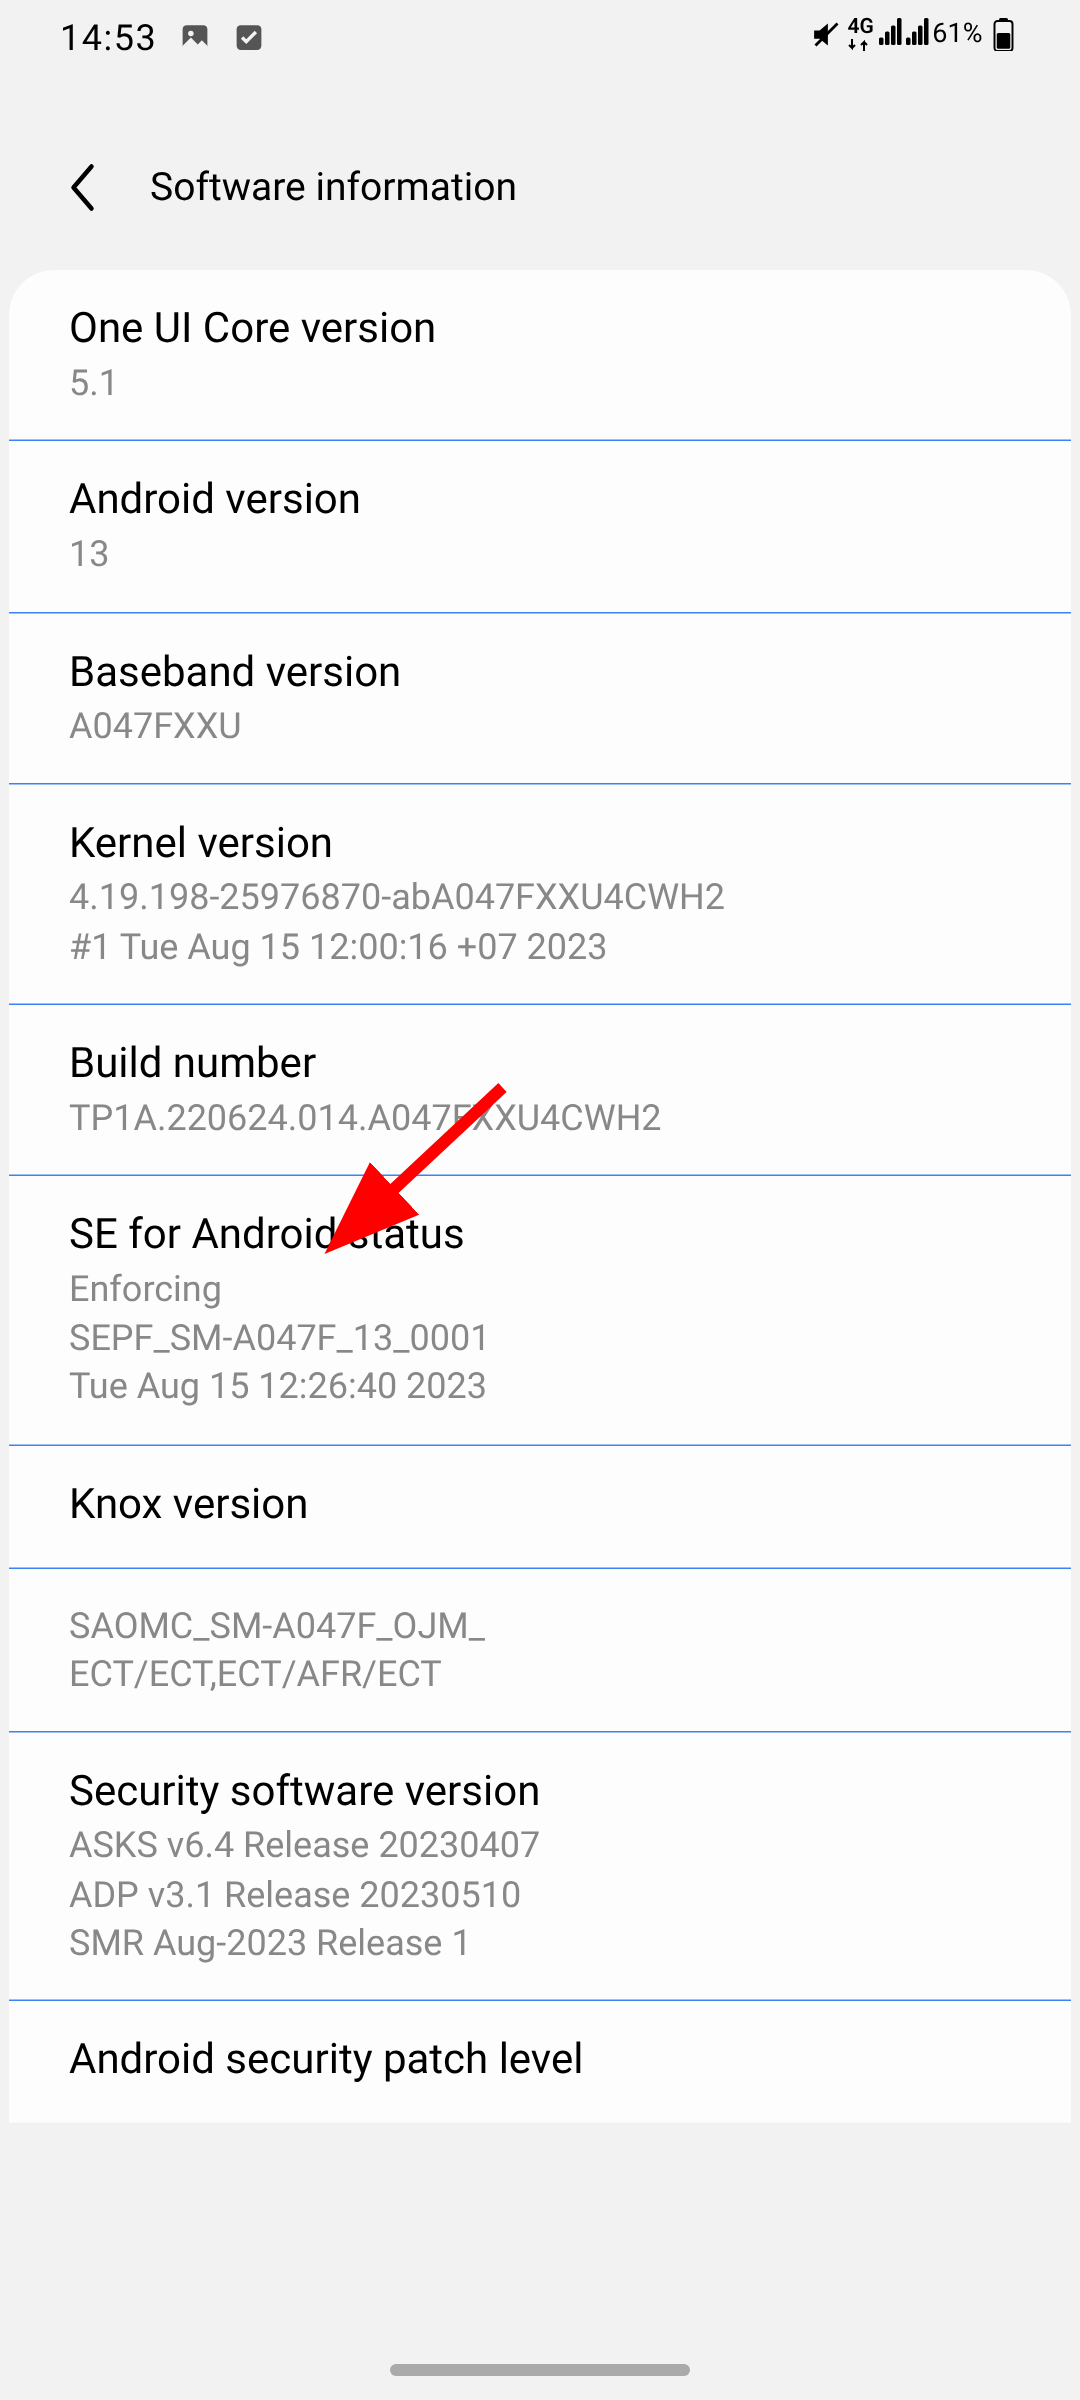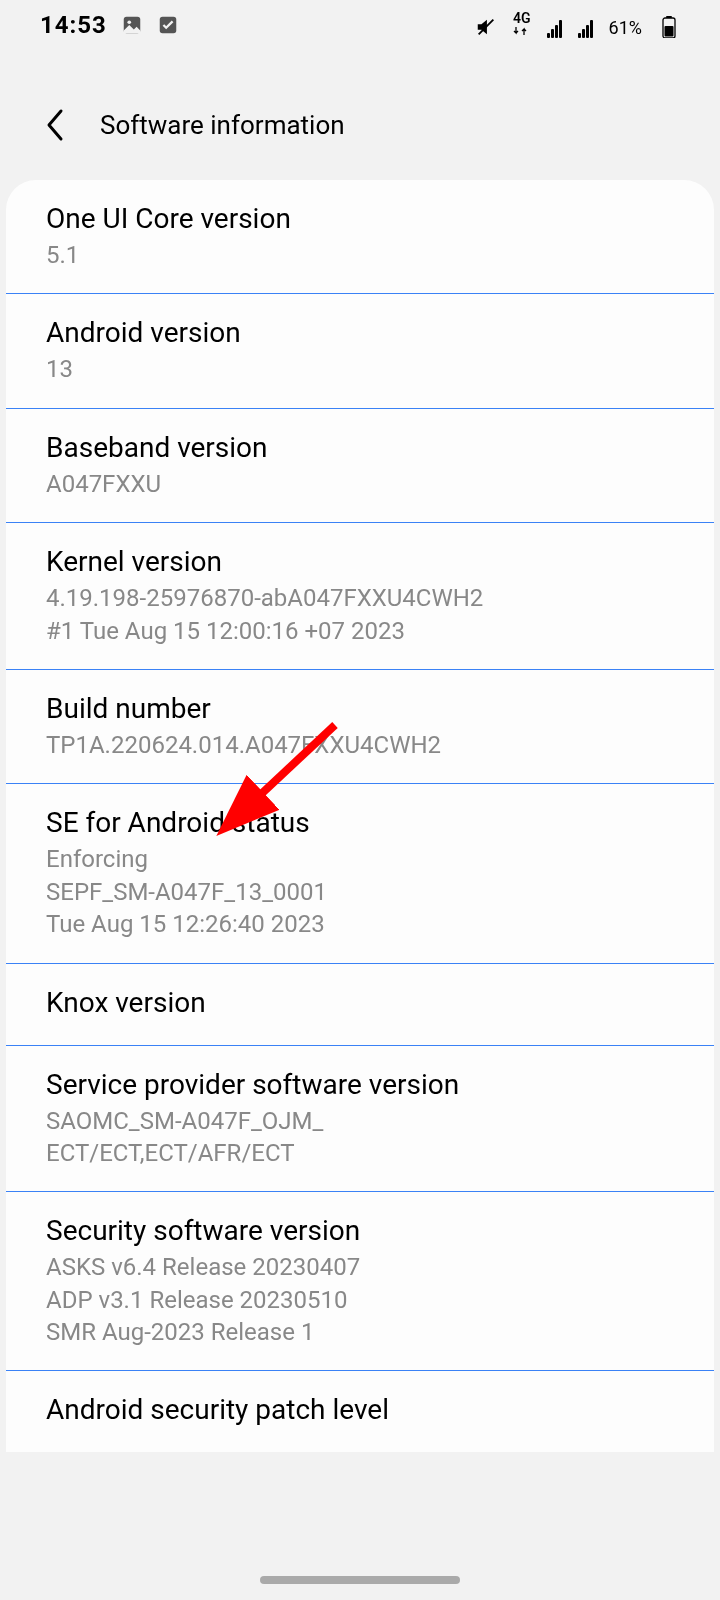--- a/index.html
+++ b/index.html
@@ -24,25 +24,25 @@
       font-size: 24px;
       color: #000;
     }
     .status-left {
       display: flex;
       align-items: center;
       gap: 14px;
     }
     .status-right {
       display: flex;
-      align-items: flex-end;
-      gap: 16px;
+      align-items: flex-start;
+      gap: 3px;
     }
     .status-time {
-      font-weight: 700;
+      font-weight: 400;
       letter-spacing: 1px;
     }
     .status-icon {
       width: 22px;
       height: 22px;
       display: inline-flex;
       align-items: center;
       justify-content: center;
     }
     .header {
@@ -208,21 +208,20 @@
   <div class="list-item">
     <div class="item-title">SE for Android status</div>
     <div class="item-subtitle">Enforcing
 SEPF_SM-A047F_13_0001
 Tue Aug 15 12:26:40 2023</div>
   </div>
   <div class="list-item">
     <div class="item-title">Knox version</div>
   </div>
   <div class="list-item">
-    <div class="item-title">Service provider software version</div>
     <div class="item-subtitle">SAOMC_SM-A047F_OJM_
 ECT/ECT,ECT/AFR/ECT</div>
   </div>
   <div class="list-item">
     <div class="item-title">Security software version</div>
     <div class="item-subtitle">ASKS v6.4 Release 20230407
 ADP v3.1 Release 20230510
 SMR Aug-2023 Release 1</div>
   </div>
   <div class="list-item" style="border-bottom:none;">

